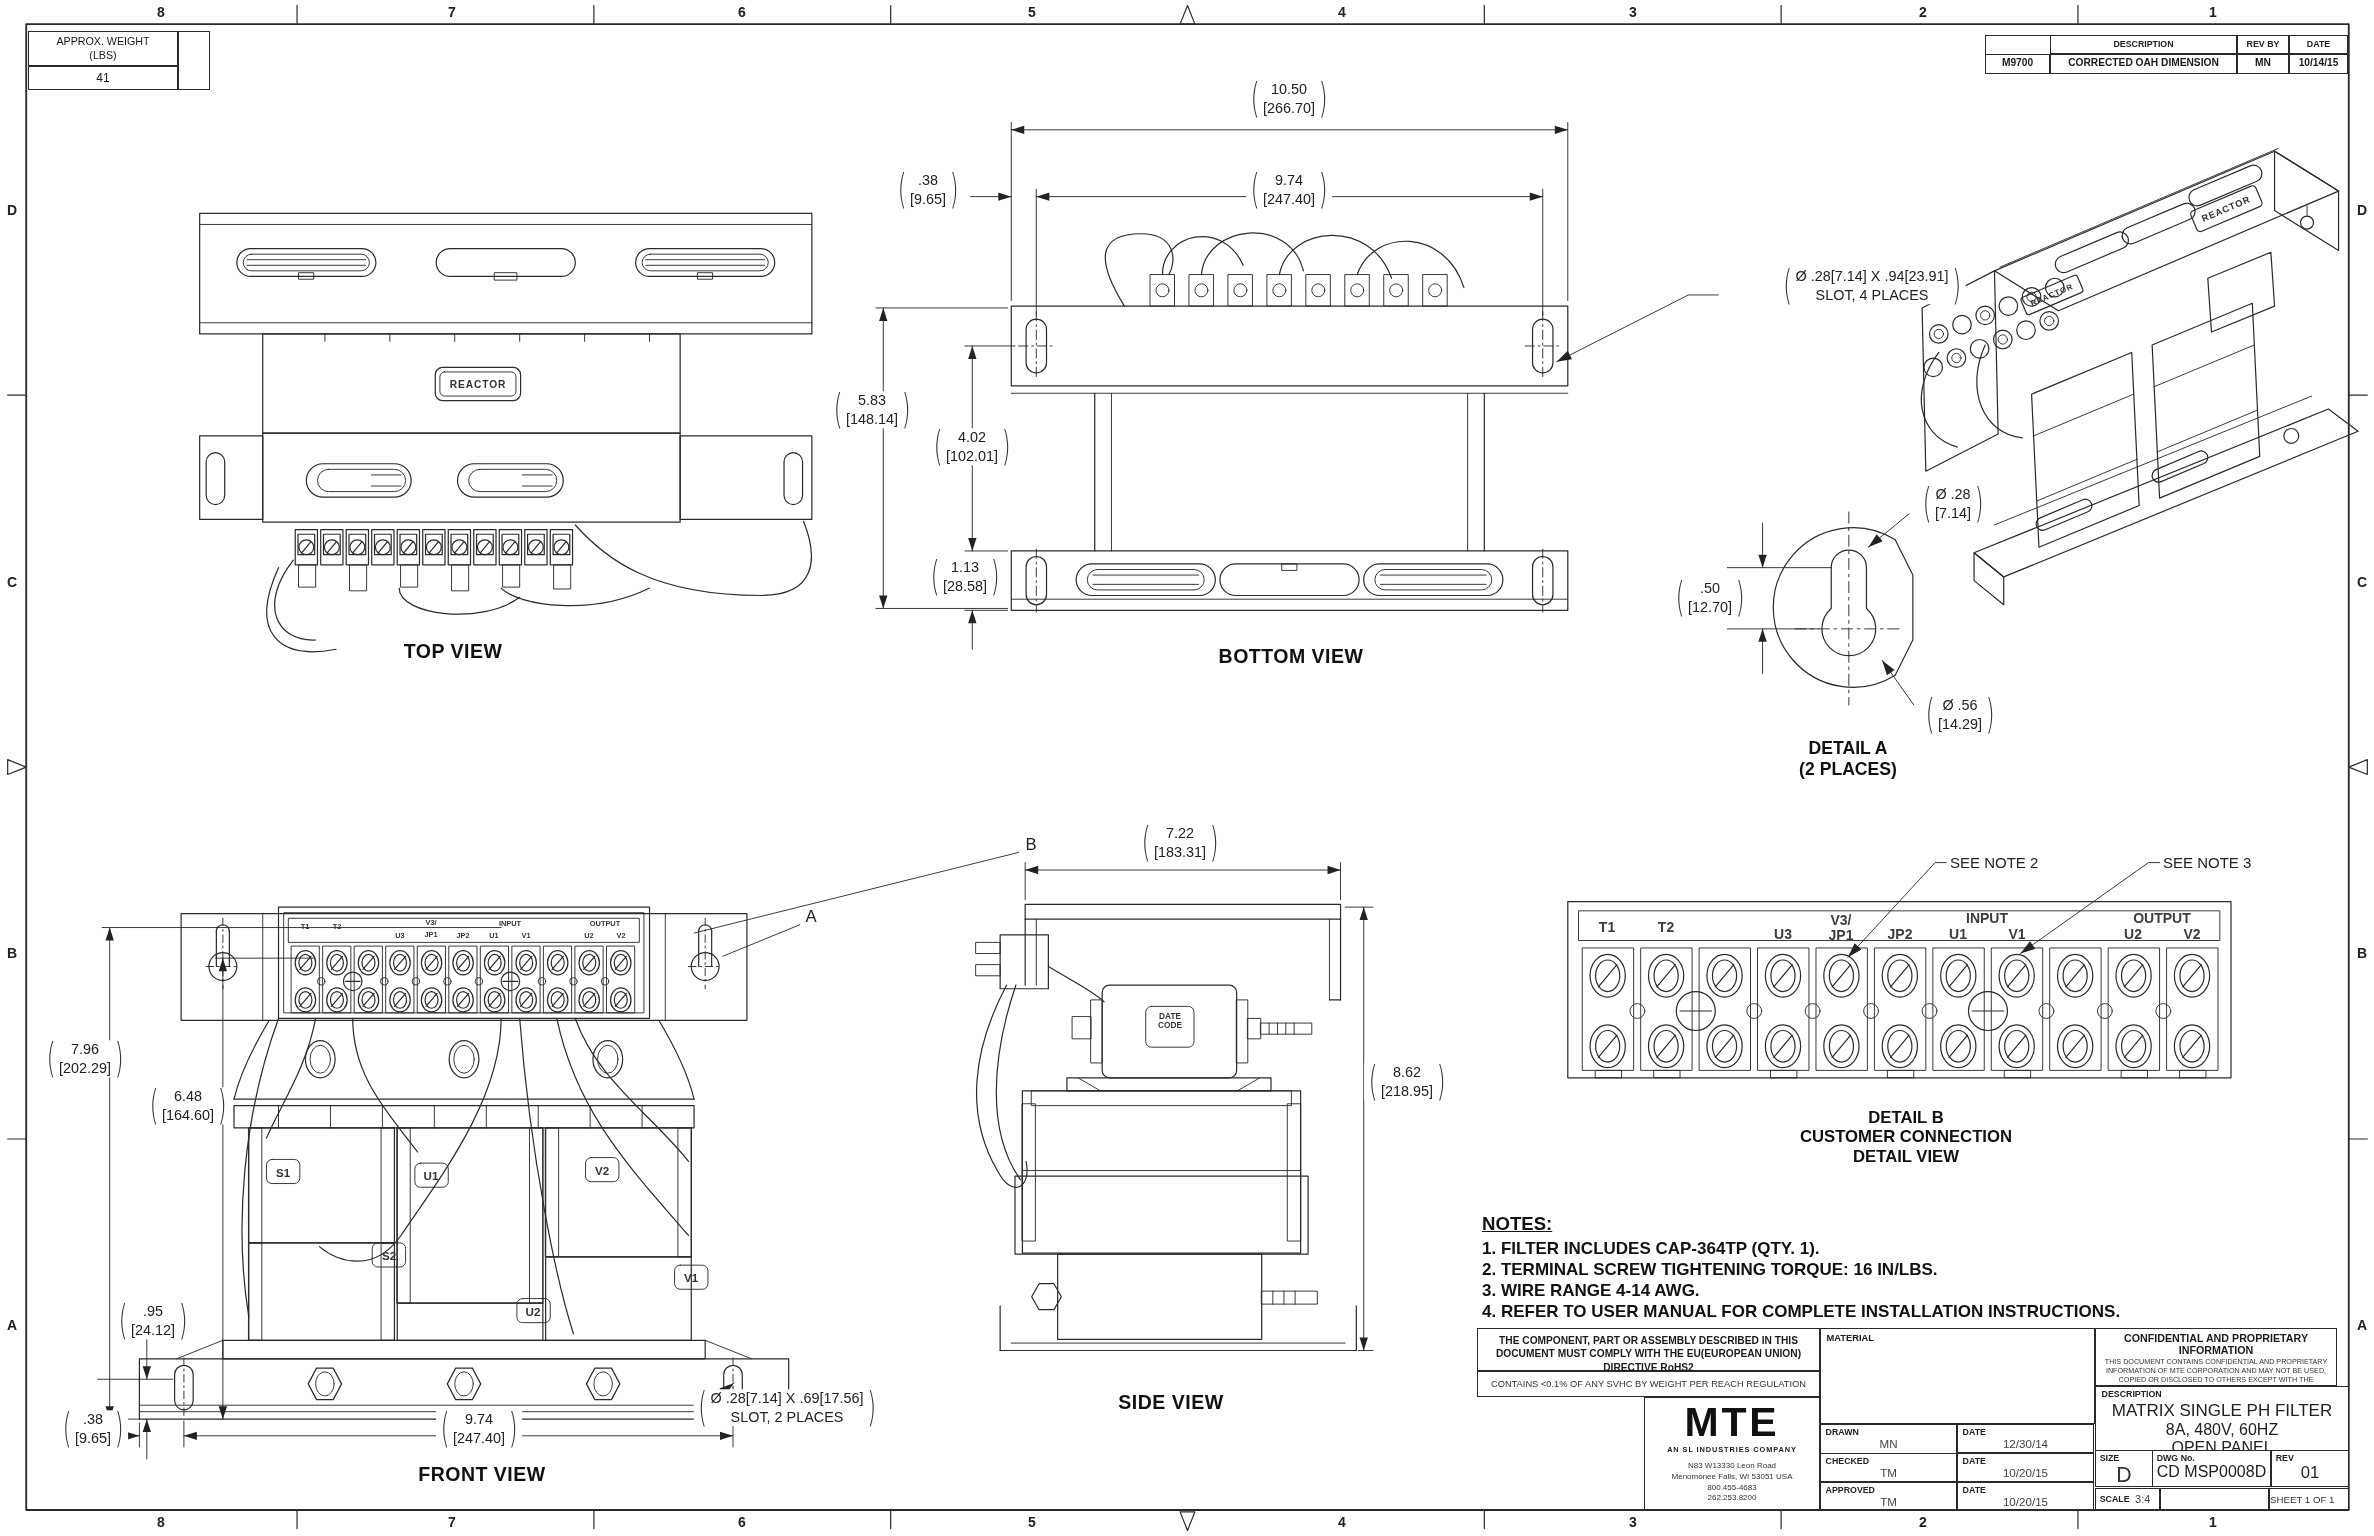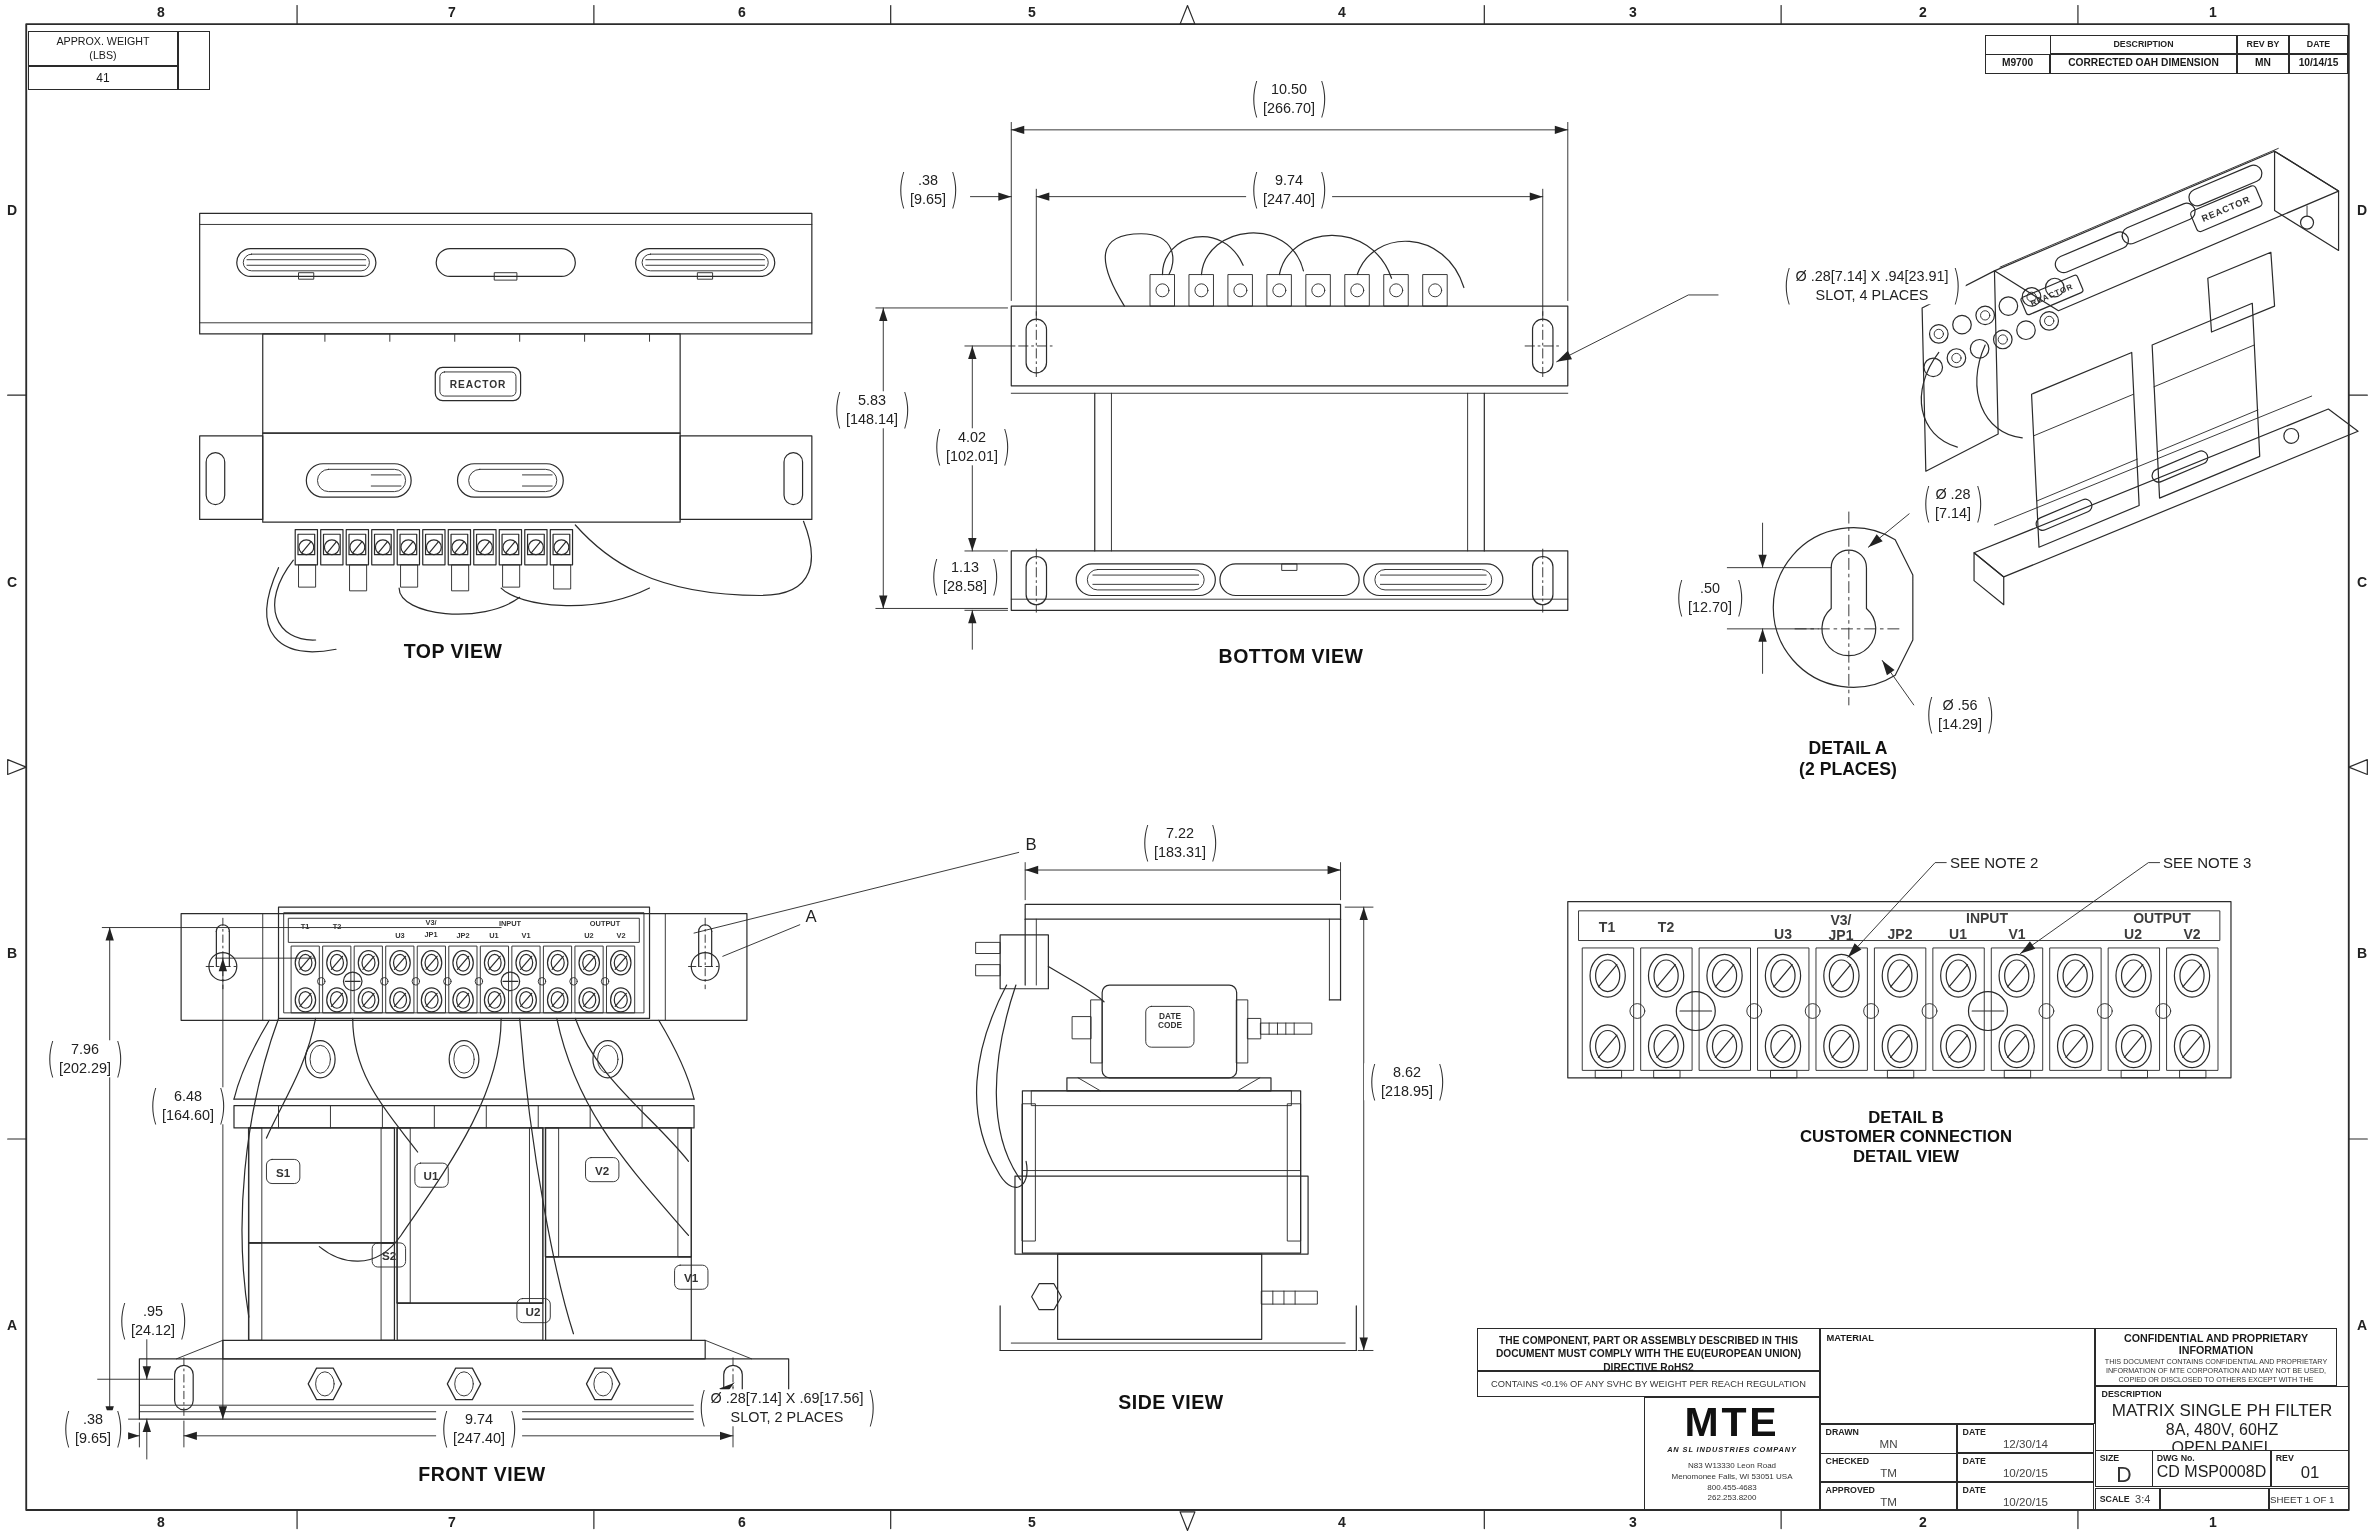--- a/index.html
+++ b/index.html
@@ -807,27 +807,34 @@
 <div class="tlF" style="left:510px;top:923px">INPUT</div>
 <div class="tlF" style="left:605px;top:923px">OUTPUT</div>
 
 <div class="coillab" style="left:283px;top:1172px">S1</div>
 <div class="coillab" style="left:389px;top:1255px">S2</div>
 <div class="coillab" style="left:431px;top:1175px">U1</div>
 <div class="coillab" style="left:533px;top:1311px">U2</div>
 <div class="coillab" style="left:602px;top:1170px">V2</div>
 <div class="coillab" style="left:691px;top:1277px">V1</div>
 
+<div class="notes" style="left:1482px;top:1213px">
+  <div class="nt">NOTES:</div>
+  <div class="ni">1.  FILTER INCLUDES CAP-364TP (QTY. 1).</div>
+  <div class="ni">2.  TERMINAL SCREW TIGHTENING TORQUE: 16 IN/LBS.</div>
+  <div class="ni">3.  WIRE RANGE 4-14 AWG.</div>
+  <div class="ni">4.  REFER TO USER MANUAL FOR COMPLETE INSTALLATION INSTRUCTIONS.</div>
+</div>
 
 <div class="abs" style="left:1477px;top:1328px;width:872px;height:182px">
   <div class="cell" style="left:0;top:0;width:343px;height:43px;text-align:center;font-size:10.2px;font-weight:bold;padding:4.6px 7.4px;line-height:1.35">THE COMPONENT, PART OR ASSEMBLY DESCRIBED IN THIS DOCUMENT MUST COMPLY WITH THE EU(EUROPEAN UNION) DIRECTIVE RoHS2</div>
   <div class="cell" style="left:0;top:43px;width:343px;height:26px;text-align:center;font-size:9.3px;padding-top:6.5px;color:#333">CONTAINS &lt;0.1% OF ANY SVHC BY WEIGHT PER REACH REGULATION</div>
   <div class="cell" style="left:167px;top:69px;width:176px;height:113px;text-align:center;padding-top:3.7px">
     <div style="font-size:41px;font-weight:900;letter-spacing:2.8px;line-height:1;color:#111">MTE</div>
-    <div style="font-size:7.4px;font-weight:bold;font-style:italic;letter-spacing:0.9px;margin-top:1.9px">AN SL INDUSTRIES COMPANY</div>
+    <div style="font-size:7.4px;font-weight:bold;letter-spacing:0.9px;margin-top:1.9px">AN SL INDUSTRIES COMPANY</div>
     <div style="font-size:8px;margin-top:7.4px;line-height:1.35;color:#333">
       <div>N83 W13330 Leon Road</div>
       <div>Menomonee Falls, WI 53051 USA</div>
       <div>800.455-4683</div>
       <div>262.253.8200</div>
     </div>
   </div>
   <div class="cell" style="left:343px;top:0;width:275px;height:96px;padding:3.7px 5.6px;font-size:9.3px;font-weight:bold">MATERIAL</div>
   <div class="cell" style="left:343px;top:96px;width:137px;height:39px;padding:1.9px 4.6px">
     <div class="lab9">DRAWN</div>

